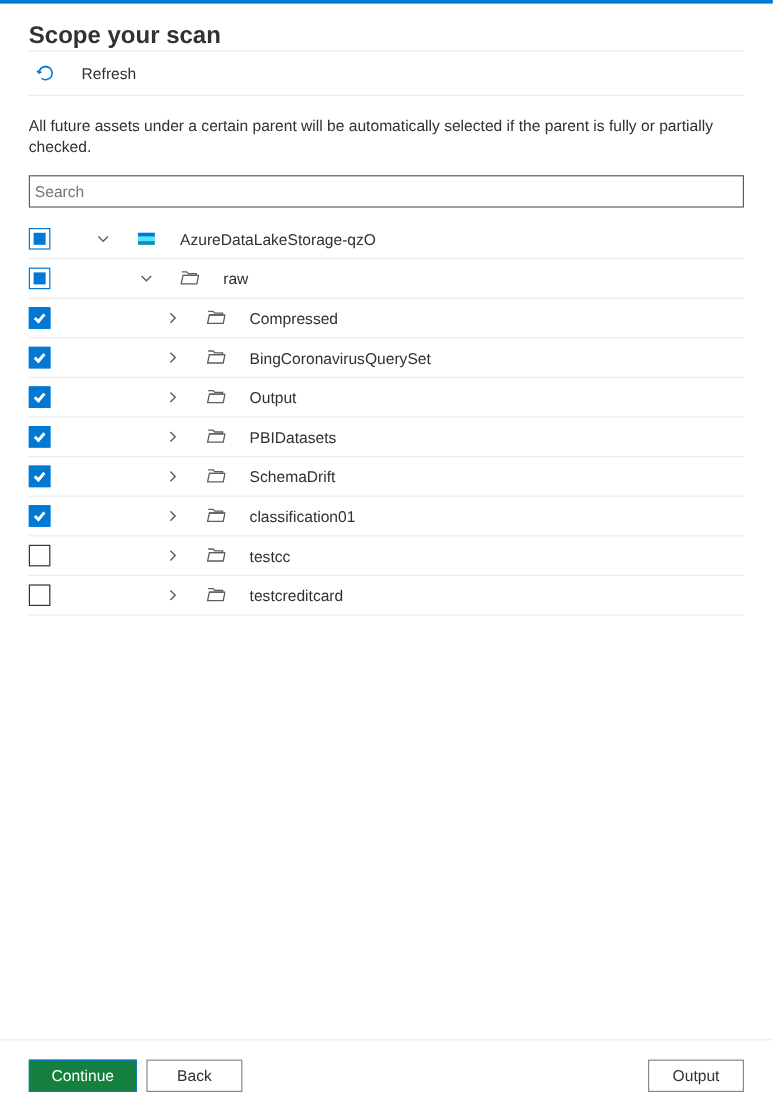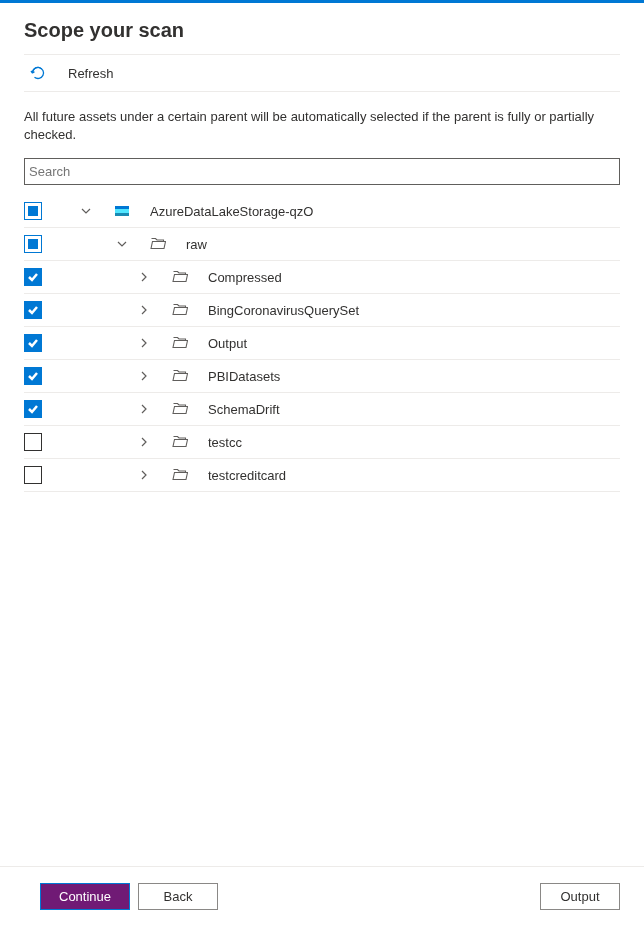--- a/index.html
+++ b/index.html
@@ -17,21 +17,21 @@
       position: relative;
       border-top: 3px solid #0078d4;
     }
     .panel {
       padding: 16px 24px 0 24px;
     }
     .title {
       font-size: 20px;
       font-weight: 600;
       color: #323130;
-      margin-bottom: 12px;
+      margin-bottom: 0;
     }
     .toolbar {
       border-top: 1px solid #edebe9;
       border-bottom: 1px solid #edebe9;
       padding: 6px 0;
       margin-bottom: 16px;
     }
     .refresh-btn {
       display: inline-flex;
       align-items: center;
@@ -165,24 +165,23 @@
       padding: 5px 18px;
       font-size: 13px;
       font-family: inherit;
       cursor: pointer;
       border: 1px solid #8a8886;
       background: #fff;
       color: #323130;
       min-width: 80px;
     }
     .btn-primary {
-      background: #701a75;
+      background: #15803d;
       border-color: #0078d4;
       color: #fff;
-      margin-left: 16px;
     }
     .footer-spacer {
       flex: 1;
     }
   </style>
 </head>
 <body>
 
 <div class="panel">
   <h1 class="title">Scope your scan</h1>
@@ -336,20 +335,40 @@
         </span>
         <span class="folder-icon">
           <svg viewBox="0 0 16 14" fill="none" stroke="currentColor" stroke-width="1.1">
             <path d="M1.5 2.5h4l1.5 1.5h6.5v1.5H2.5"></path>
             <path d="M1 12.5L2.5 5.5h13L14 12.5H1z"></path>
           </svg>
         </span>
         <span class="item-label">SchemaDrift</span>
       </li>
       <li class="tree-row">
+        <span class="checkbox checked">
+          <svg viewBox="0 0 12 12">
+            <path d="M2 6l3 3 5-6"></path>
+          </svg>
+        </span>
+        <span class="spacer" style="width: 62px;"></span>
+        <span class="chevron">
+          <svg viewBox="0 0 12 12" fill="none" stroke="currentColor" stroke-width="1.2">
+            <path d="M4 2l4 4-4 4"></path>
+          </svg>
+        </span>
+        <span class="folder-icon">
+          <svg viewBox="0 0 16 14" fill="none" stroke="currentColor" stroke-width="1.1">
+            <path d="M1.5 2.5h4l1.5 1.5h6.5v1.5H2.5"></path>
+            <path d="M1 12.5L2.5 5.5h13L14 12.5H1z"></path>
+          </svg>
+        </span>
+        <span class="item-label">classification01</span>
+      </li>
+      <li class="tree-row">
         <span class="checkbox"></span>
         <span class="spacer" style="width: 62px;"></span>
         <span class="chevron">
           <svg viewBox="0 0 12 12" fill="none" stroke="currentColor" stroke-width="1.2">
             <path d="M4 2l4 4-4 4"></path>
           </svg>
         </span>
         <span class="folder-icon">
           <svg viewBox="0 0 16 14" fill="none" stroke="currentColor" stroke-width="1.1">
             <path d="M1.5 2.5h4l1.5 1.5h6.5v1.5H2.5"></path>

